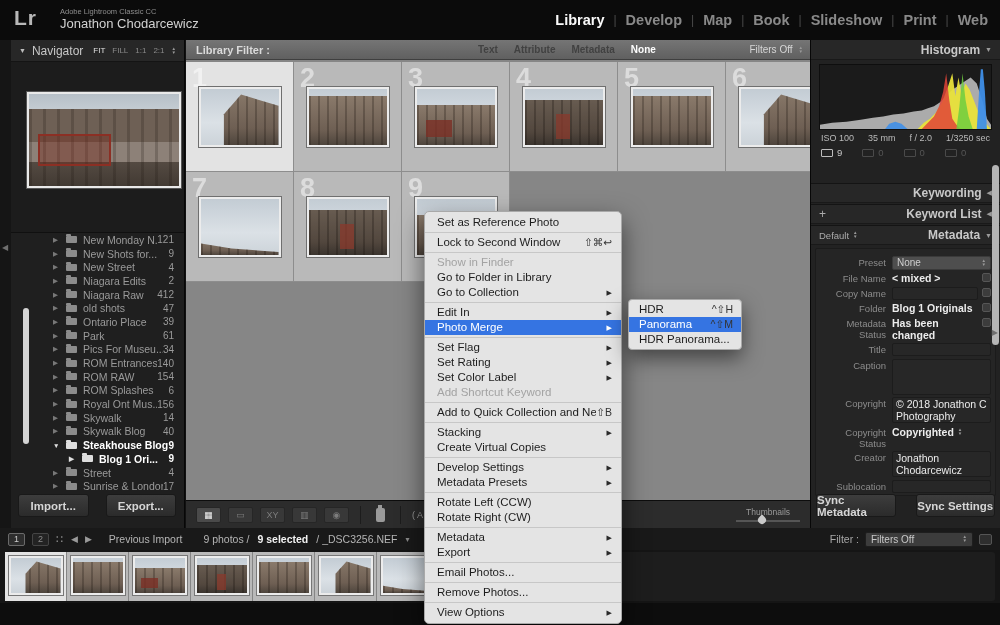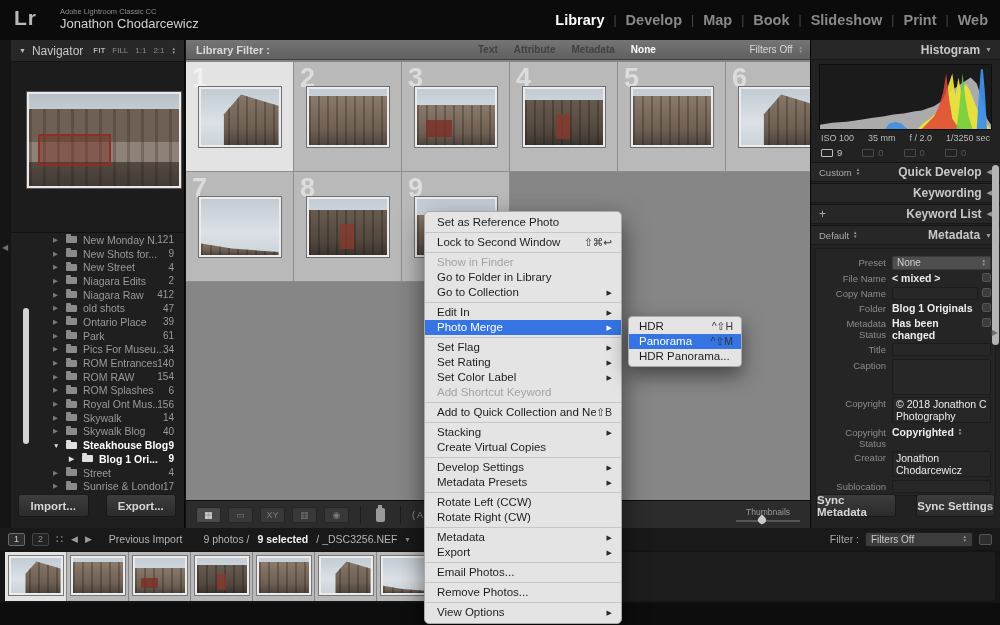--- a/index.html
+++ b/index.html
@@ -147,21 +147,21 @@
   
   #ctx{position:absolute;left:424px;top:211px;width:198px;background:#e4e4e4;border:1px solid #a9a9a9;border-radius:5px;box-shadow:0 10px 26px rgba(0,0,0,.55);padding:3px 0;z-index:50;}
   .mi{height:15px;line-height:15px;padding:0 9px 0 12px;font-size:11.5px;color:#1d1d1d;display:flex;align-items:center;}
   .milabel{flex:1;white-space:nowrap;overflow:hidden;}
   .mi .sc{color:#333;font-size:10.5px;}
   .mi .marrow{font-size:7px;color:#2a2a2a;margin-left:6px;}
   .mi.dis{color:#a3a3a3;}
   .mi.hl{background:#3574e2;color:#fff;}
   .mi.hl .marrow{color:#fff;}
   .msep{height:1px;background:#c7c7c7;margin:2px 0;}
-  #sub{position:absolute;left:628px;top:316px;width:114px;background:#e4e4e4;border:1px solid #a9a9a9;border-radius:4px;box-shadow:0 8px 20px rgba(0,0,0,.5);padding:2px 0;z-index:60;}
+  #sub{position:absolute;left:628px;top:299px;width:114px;background:#e4e4e4;border:1px solid #a9a9a9;border-radius:4px;box-shadow:0 8px 20px rgba(0,0,0,.5);padding:2px 0;z-index:60;}
   #sub .mi{padding:0 8px 0 10px;}
   #sub .mi.hl{background:#3574e2;}
 </style>
 </head>
 <body>
 
 <div id="topbar">
   <div id="logo">Lr</div>
   <div id="appname">Adobe Lightroom Classic CC</div>
   <div id="username">Jonathon Chodarcewicz</div>
@@ -426,28 +426,20 @@
       <span class="hc">
         <span class="hico"></span>
         <span>0</span>
       </span>
       <span class="hc">
         <span class="hico"></span>
         <span>0</span>
       </span>
     </div>
 
-  <div class="rhead" id="rh-qd">
-    <span class="lsel">
-      <span>Custom</span>
-        <span class="stepper"></span>
-    </span>
-    <span class="rtitle">Quick Develop</span>
-    <span class="rarrow">◀</span>
-  </div>
   <div class="rhead" id="rh-kw">
     <span class="rtitle">Keywording</span>
     <span class="rarrow">◀</span>
   </div>
   <div class="rhead" id="rh-kl">
     <span class="plus">+</span>
     <span class="rtitle">Keyword List</span>
     <span class="rarrow">◀</span>
   </div>
   <div class="rhead" id="rh-md">

